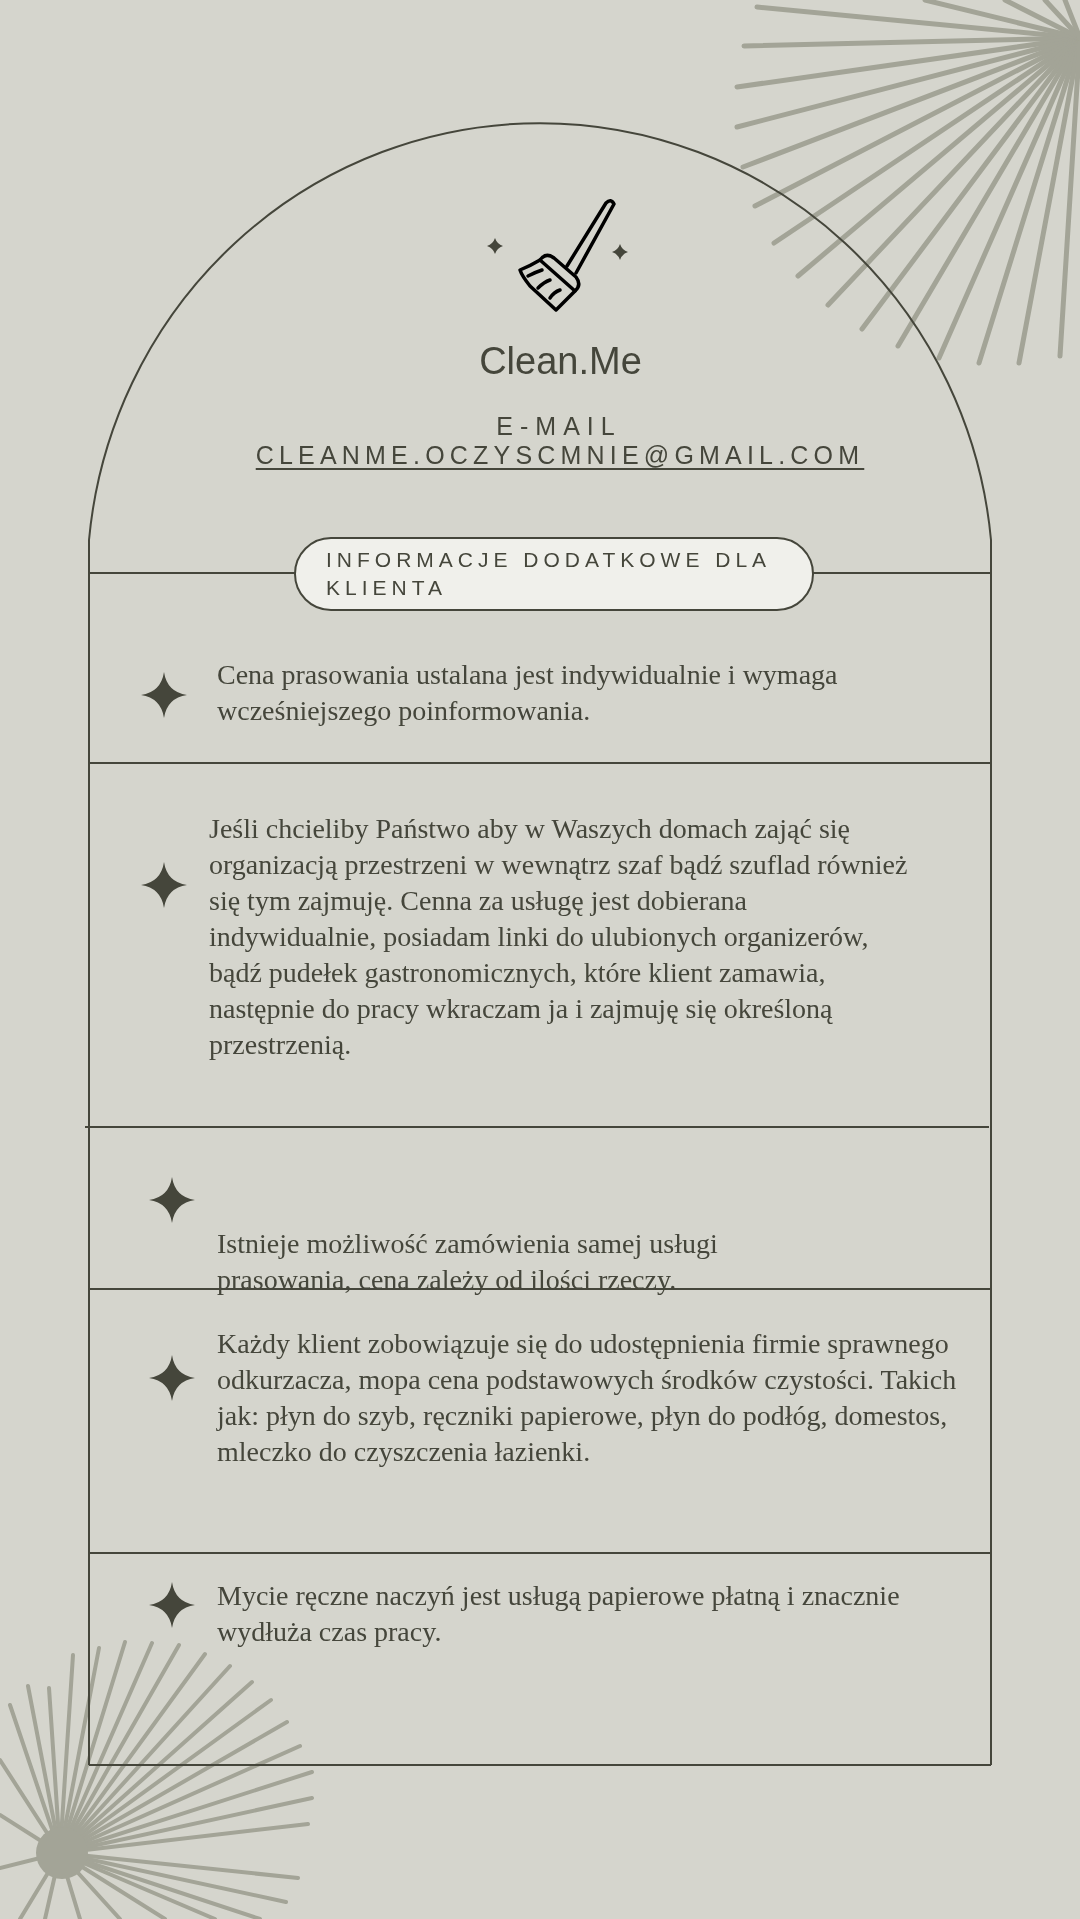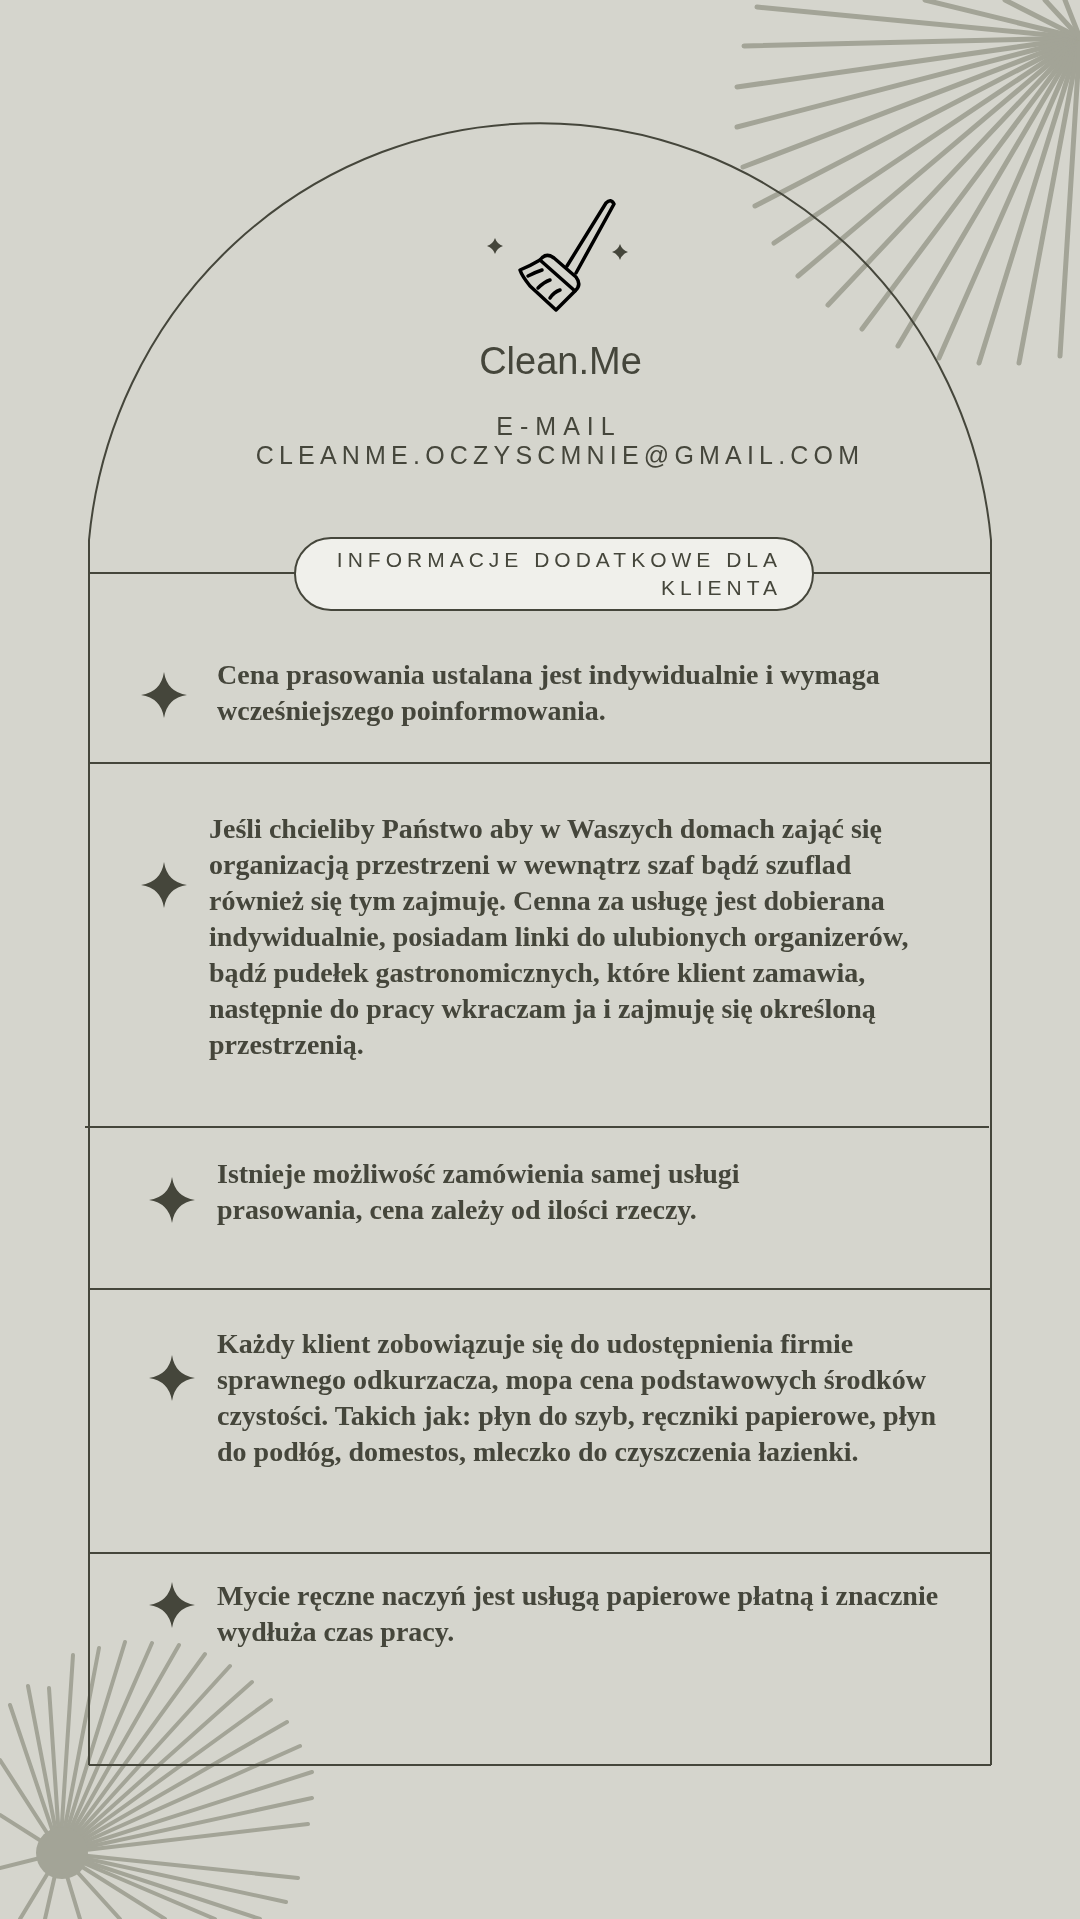--- a/index.html
+++ b/index.html
@@ -18,33 +18,32 @@
       letter-spacing: 0px;
       margin-left: 23px;
     }
     .email-label {
       left: 0; width: 1118px; top: 412px; text-align: center;
       font-size: 25px; letter-spacing: 7px; color: #45463b;
     }
     .email-value {
       left: 248px; top: 441px; width: 624px; text-align: center;
       font-size: 25px; letter-spacing: 5.2px; color: #45463b;
-      text-underline-offset: 4px; white-space: nowrap;
+      text-decoration: underline; text-underline-offset: 4px; white-space: nowrap;
     }
     .pill {
       left: 294px; top: 537px; width: 520px; height: 74px;
       border: 2px solid #45463b; border-radius: 38px; background: #f0f0eb;
       box-sizing: border-box; display: flex; align-items: center; justify-content: center;
-      text-align: right; font-size: 21px; letter-spacing: 5px; line-height: 28px;
+      text-align: left; font-size: 21px; letter-spacing: 5px; line-height: 28px;
       color: #45463b; padding: 0 30px;
     }
     .item-text {
       font-family: "Liberation Serif", serif; font-size: 28px; line-height: 36px;
       color: #45463b;
-      font-weight: bold;
     }
     .star { width: 46px; height: 46px; }
   </style>
 </head>
 <body>
 
 <svg class="bg-svg" viewBox="0 0 1080 1919" xmlns="http://www.w3.org/2000/svg">
 
   <g stroke="#a3a497" stroke-width="5" stroke-linecap="round">
     <line x1="1080" y1="38" x2="757" y2="7"></line>
@@ -142,21 +141,21 @@
 <div class="abs item-text" style="left:217px;top:657px;width:680px">Cena prasowania ustalana jest indywidualnie i wymaga wcześniejszego poinformowania.</div>
 
 <svg class="abs star" style="left:141px;top:862px" viewBox="0 0 46 46">
     <path d="M23 0 Q26 20 46 23 Q26 26 23 46 Q20 26 0 23 Q20 20 23 0 Z" fill="#45463b"></path>
   </svg>
 <div class="abs item-text" style="left:209px;top:811px;width:710px">Jeśli chcieliby Państwo aby w Waszych domach zająć się organizacją przestrzeni w wewnątrz szaf bądź szuflad również się tym zajmuję. Cenna za usługę jest dobierana indywidualnie, posiadam linki do ulubionych organizerów, bądź pudełek gastronomicznych, które klient zamawia, następnie do pracy wkraczam ja i zajmuję się określoną przestrzenią.</div>
 
 <svg class="abs star" style="left:149px;top:1177px" viewBox="0 0 46 46">
     <path d="M23 0 Q26 20 46 23 Q26 26 23 46 Q20 26 0 23 Q20 20 23 0 Z" fill="#45463b"></path>
   </svg>
-<div class="abs item-text" style="left:217px;top:1156px;width:630px">Istnieje możliwość zamówienia samej usługi prasowania, cena  zależy od ilości rzeczy.</div>
+<div class="abs item-text" style="left:217px;top:1226px;width:630px">Istnieje możliwość zamówienia samej usługi prasowania, cena  zależy od ilości rzeczy.</div>
 
 <svg class="abs star" style="left:149px;top:1355px" viewBox="0 0 46 46">
     <path d="M23 0 Q26 20 46 23 Q26 26 23 46 Q20 26 0 23 Q20 20 23 0 Z" fill="#45463b"></path>
   </svg>
 <div class="abs item-text" style="left:217px;top:1326px;width:740px">Każdy klient zobowiązuje się do udostępnienia firmie sprawnego odkurzacza, mopa cena podstawowych środków czystości. Takich jak: płyn do szyb, ręczniki papierowe, płyn do podłóg, domestos, mleczko do czyszczenia łazienki.</div>
 
 <svg class="abs star" style="left:149px;top:1582px" viewBox="0 0 46 46">
     <path d="M23 0 Q26 20 46 23 Q26 26 23 46 Q20 26 0 23 Q20 20 23 0 Z" fill="#45463b"></path>
   </svg>
 <div class="abs item-text" style="left:217px;top:1578px;width:730px">Mycie ręczne naczyń jest usługą papierowe płatną i znacznie wydłuża czas pracy.</div>

